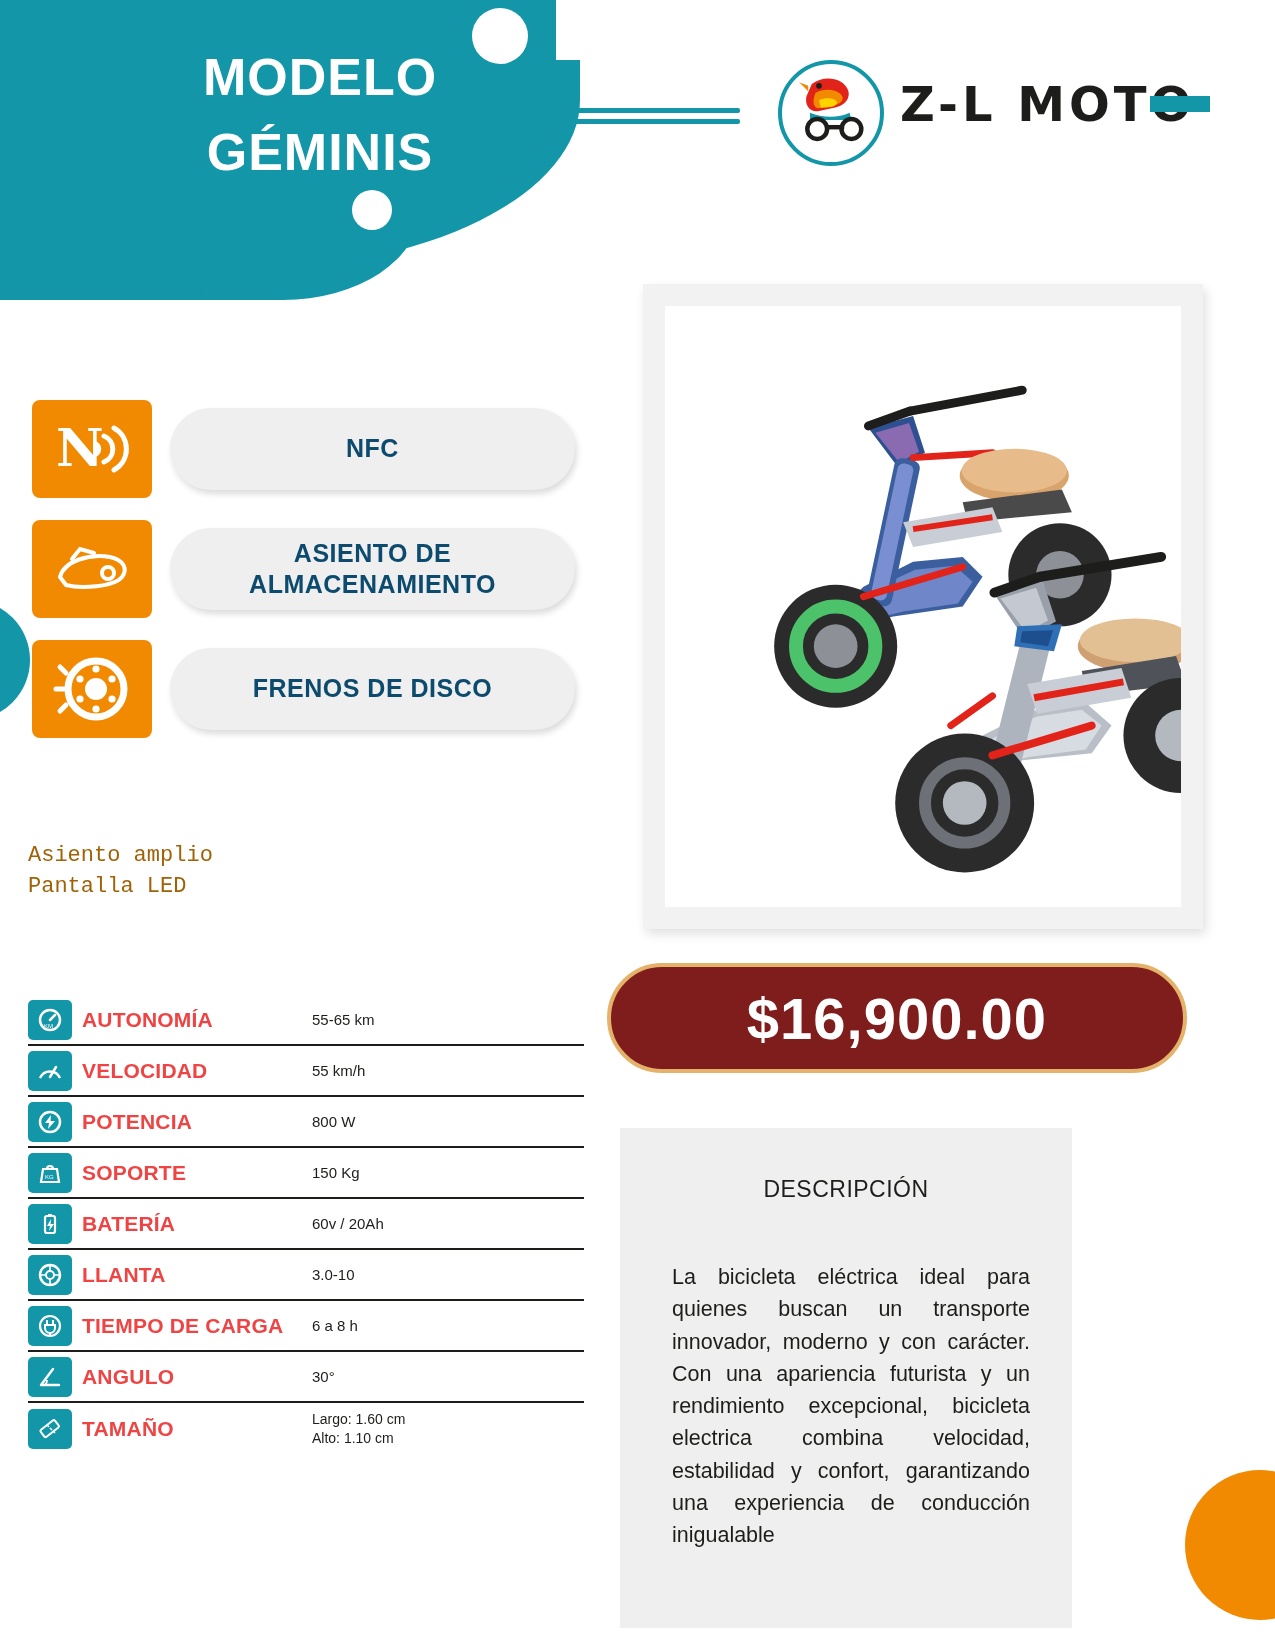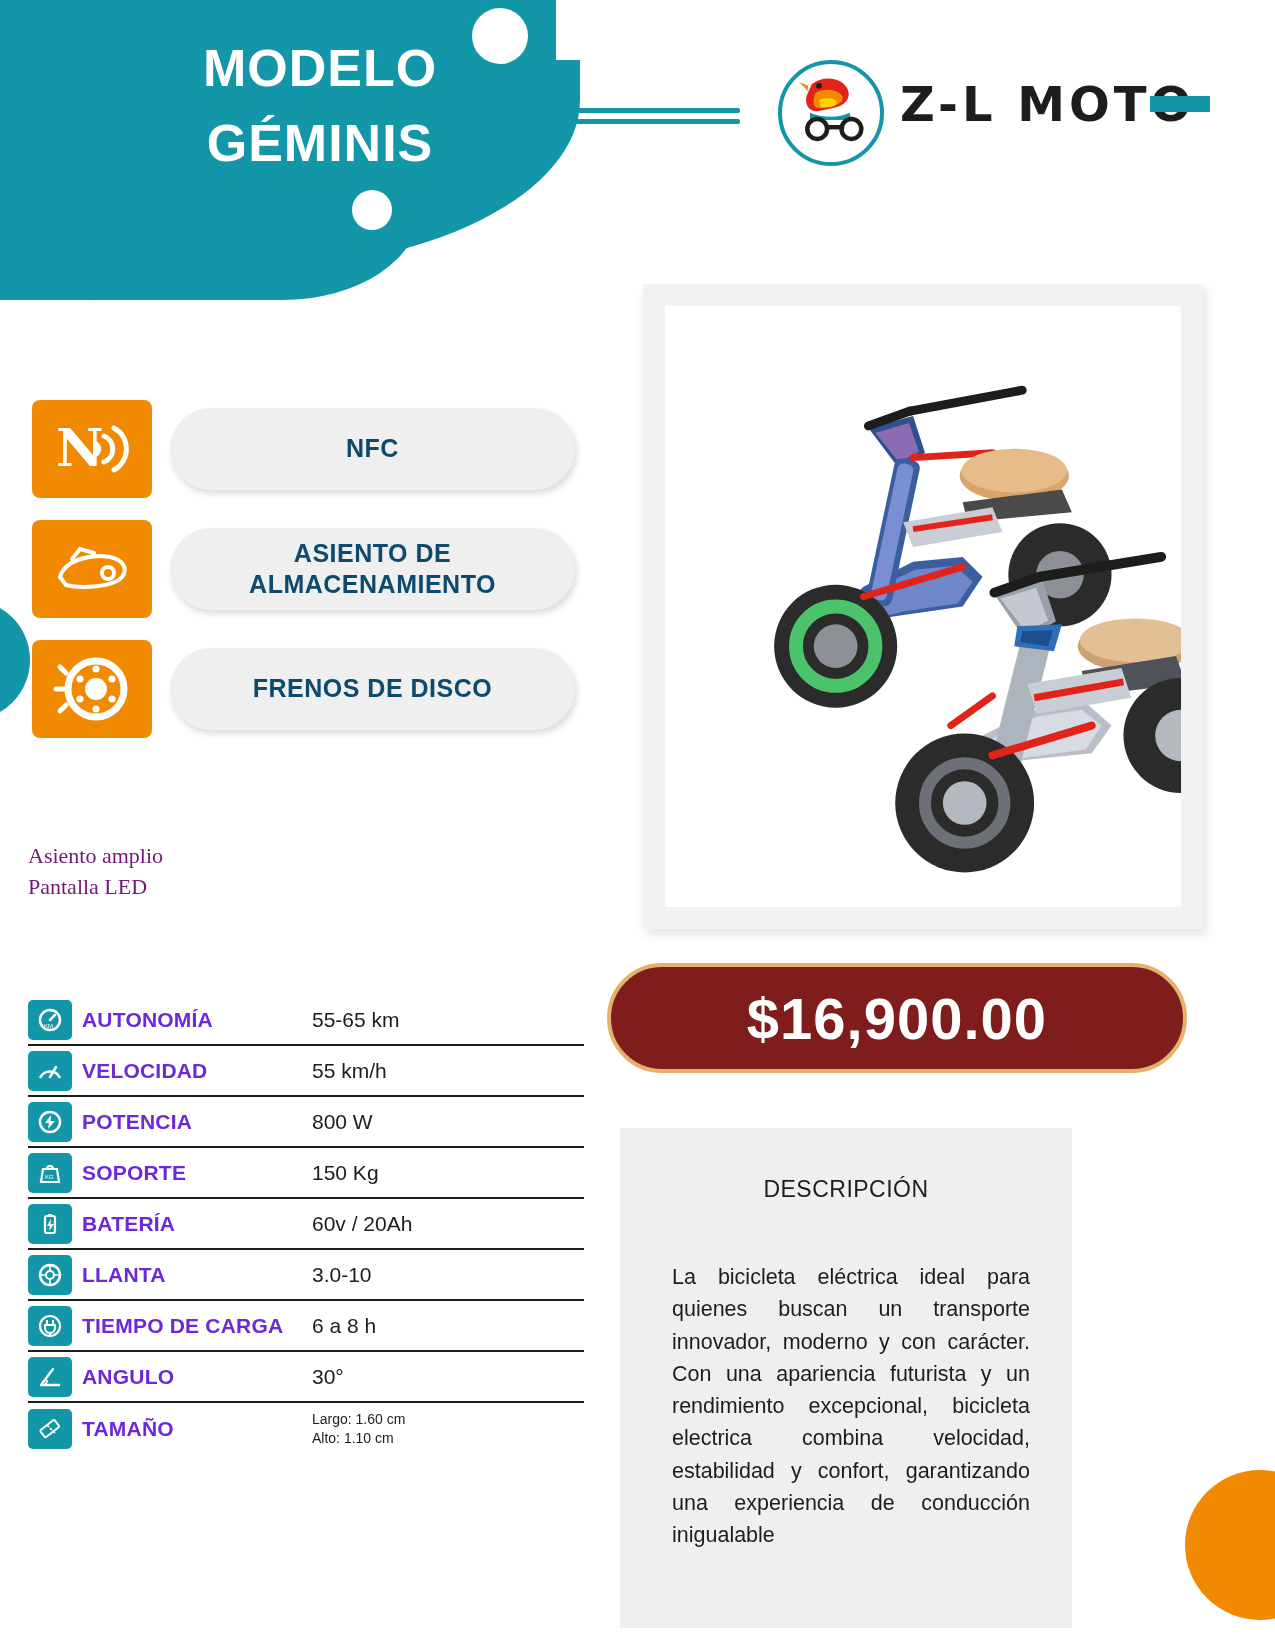--- a/index.html
+++ b/index.html
@@ -69,21 +69,21 @@
   }
   .white-notch {
     position: absolute;
     top: 0px; left: 556px;
     width: 120px; height: 60px;
     background: #ffffff;
     border-radius: 0 0 60px 0;
   }
   .model-title {
     position: absolute;
-    top: 31px; left: 155px;
+    top: 40px; left: 155px;
     width: 330px;
     color: #ffffff;
     font-size: 52px;
     font-weight: bold;
     line-height: 1.45;
     text-align: center;
     letter-spacing: 1px;
     z-index: 5;
   }
   .line-deco {
@@ -165,23 +165,23 @@
     font-weight: bold;
     color: #0c4a6e;
     letter-spacing: .5px;
     line-height: 1.25;
   }
 
   .extra-notes {
     position: absolute;
     top: 840px; left: 28px;
     font-size: 22px;
-    color: #701a75;
+    color: #a16207;
     line-height: 1.43;
-    font-family: Liberation Serif, serif;
+    font-family: Liberation Mono, monospace;
   }
 
   
   .spec-table {
     position: absolute;
     top: 995px; left: 28px;
     width: 556px;
   }
   .spec-row {
     position: relative;
@@ -196,25 +196,25 @@
     background: #1296a8;
     border-radius: 5px;
     margin-right: 10px;
     display: flex; align-items: center; justify-content: center;
     flex: 0 0 44px;
   }
   .spec-label {
     width: 230px;
     font-size: 21px;
     font-weight: bold;
-    color: #6d28d9;
+    color: #ef4444;
     letter-spacing: .2px;
   }
   .spec-val {
-    font-size: 21px;
+    font-size: 15px;
     color: #1d1d1b;
   }
   .spec-val.small { font-size: 14px; line-height: 1.35; }
 
   
   .photo-frame {
     position: absolute;
     top: 284px; left: 643px;
     width: 560px; height: 645px;
     background: #f2f2f2;

